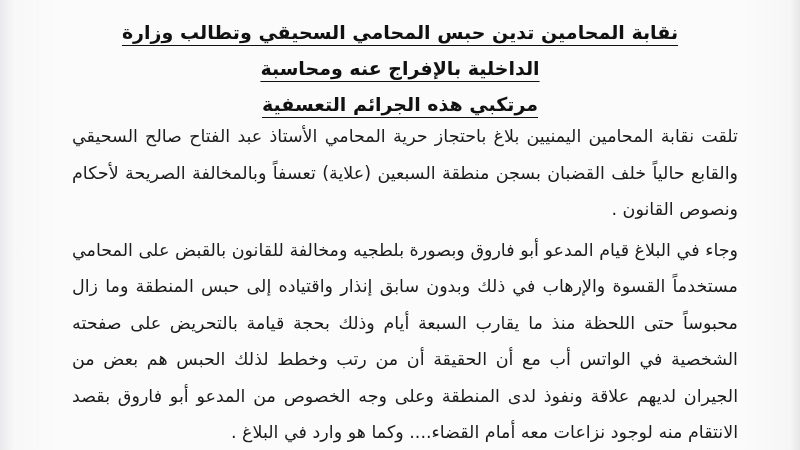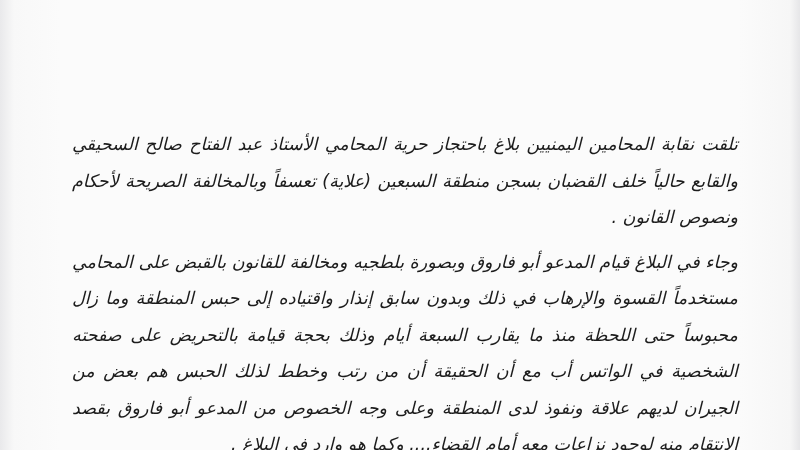--- a/index.html
+++ b/index.html
@@ -44,26 +44,29 @@
       left: 72px;
       width: 666px;
       font-family: "DejaVu Sans", sans-serif;
       font-size: 17.5px;
       line-height: 36.5px;
       text-align: justify;
       text-align-last: right;
       color: #1c1c1c;
     }
     .body-text p {
-      margin: 8px 0 4px 0;
-      font-style: italic;
+      margin: 0 0 4px 0;
     }
   </style>
 </head>
 <body>
 
 <div class="page">
+  <div class="title">
+    <span class="line1">نقابة المحامين تدين حبس المحامي السحيقي وتطالب وزارة الداخلية بالإفراج عنه ومحاسبة</span>
+    <span class="line2">مرتكبي هذه الجرائم التعسفية</span>
+  </div>
 
   <div class="body-text">
     <p>تلقت نقابة المحامين اليمنيين بلاغ باحتجاز حرية المحامي الأستاذ عبد الفتاح صالح السحيقي والقابع حالياً خلف القضبان بسجن منطقة السبعين (علاية) تعسفاً وبالمخالفة الصريحة لأحكام ونصوص القانون .</p>
     <p>وجاء في البلاغ قيام المدعو أبو فاروق وبصورة بلطجيه ومخالفة للقانون بالقبض على المحامي مستخدماً القسوة والإرهاب في ذلك وبدون سابق إنذار واقتياده إلى حبس المنطقة وما زال محبوساً حتى اللحظة منذ ما يقارب السبعة أيام وذلك بحجة قيامة بالتحريض على صفحته الشخصية في الواتس أب مع أن الحقيقة أن من رتب وخطط لذلك الحبس هم بعض من الجيران لديهم علاقة ونفوذ لدى المنطقة وعلى وجه الخصوص من المدعو أبو فاروق بقصد الانتقام منه لوجود نزاعات معه أمام القضاء.... وكما هو وارد في البلاغ .</p>
   </div>
 </div>
 
 </body></html>

